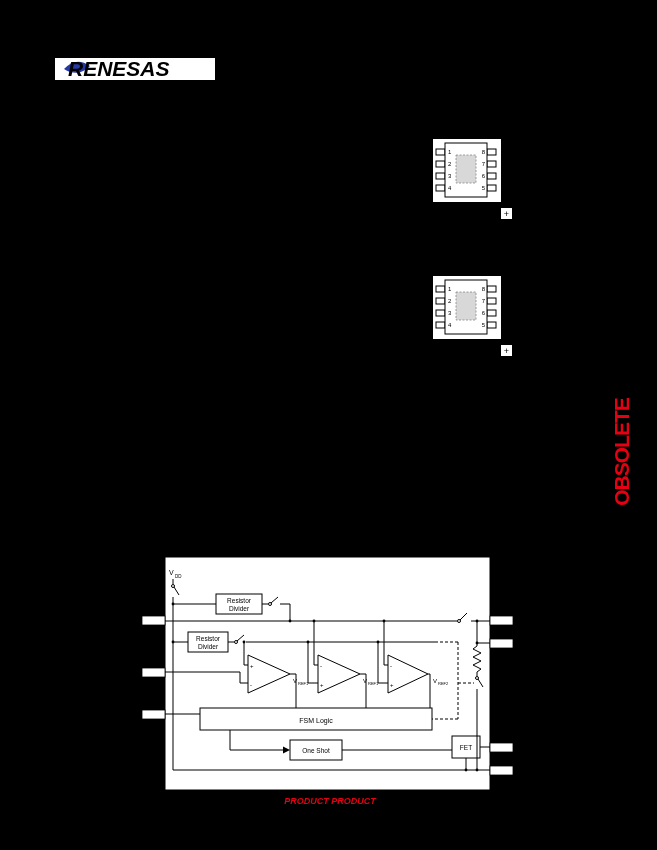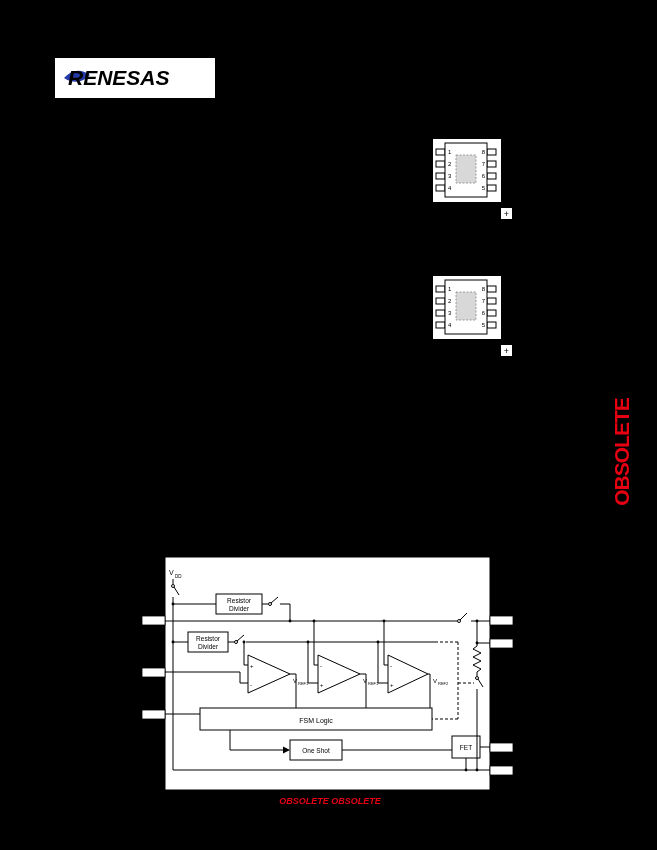--- a/index.html
+++ b/index.html
@@ -1,20 +1,20 @@
 <!DOCTYPE html>
 <html><head>
 <meta charset="utf-8">
 <style>
   html,body{margin:0;padding:0;background:#000;}
   #page{position:relative;width:657px;height:850px;background:#000;overflow:hidden;
         font-family:"Liberation Sans",sans-serif;}
   .paper{position:absolute;background:#fff;}
   
-  #logo-box{left:55px;top:58px;width:160px;height:40px;display:flex;align-items:center;justify-content:center;text-align:center;}
+  #logo-box{left:55px;top:58px;width:160px;height:22px;display:flex;align-items:center;justify-content:center;text-align:center;}
   
   .pkg{width:68px;height:63px;}
   #pkg1{left:433px;top:139px;}
   #pkg2{left:433px;top:276px;}
   .pad-icon{width:13px;height:13px;}
   #pad1{left:500px;top:207px;}
   #pad2{left:500px;top:344px;}
   
   #stamp-vertical{position:absolute;left:591px;top:402px;width:62px;height:100px;
       display:flex;align-items:center;justify-content:center;}
@@ -257,15 +257,15 @@
         <circle cx="347" cy="71" r="1.4"></circle>
       <circle cx="114" cy="92" r="1.4"></circle>
         <circle cx="178" cy="92" r="1.4"></circle>
       <circle cx="248" cy="92" r="1.4"></circle>
         <circle cx="347" cy="93" r="1.4"></circle>
       <circle cx="336" cy="220" r="1.4"></circle>
         <circle cx="347" cy="220" r="1.4"></circle>
     </g>
   </svg>
 
-  <div id="bottom-note">OBSOLETE OBSOLETE</div>
+  <div id="bottom-note">PRODUCT PRODUCT</div>
 
 </div>
 
 </body></html>

